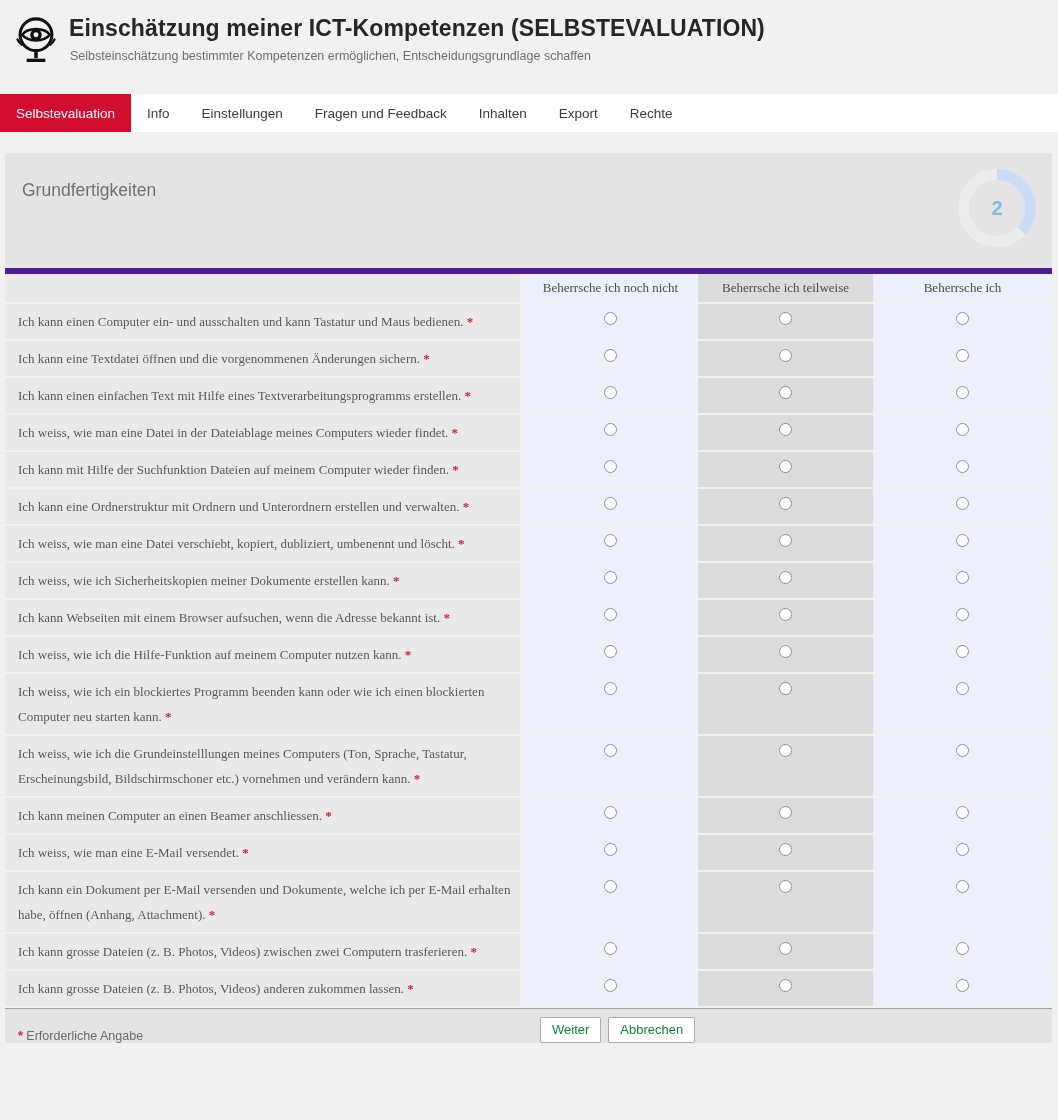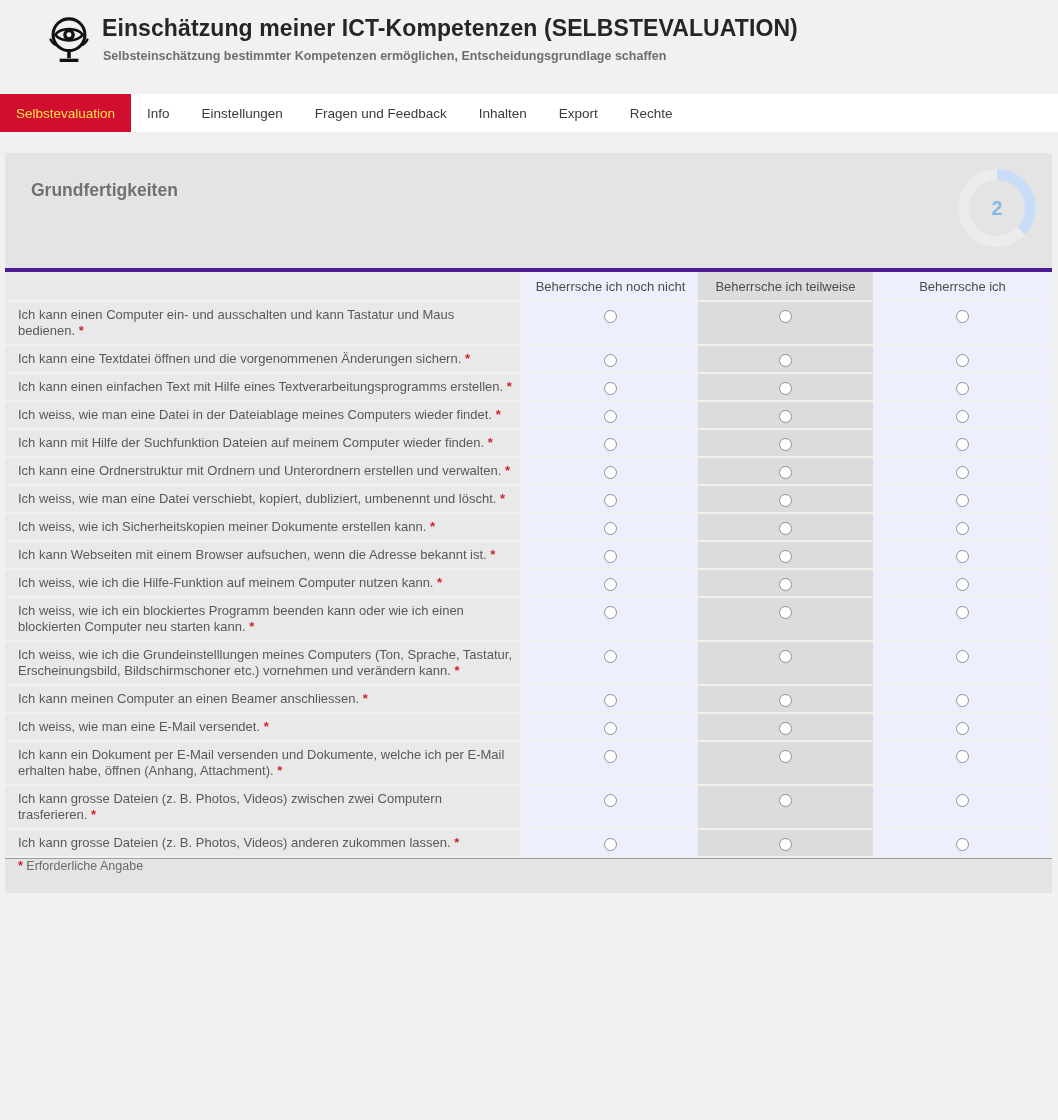--- a/index.html
+++ b/index.html
@@ -6,54 +6,54 @@
   html, body { margin: 0; padding: 0; }
   body {
     width: 1058px; height: 1120px;
     background: #f1f1f1;
     font-family: "Liberation Sans", sans-serif;
     overflow: hidden;
   }
   .page { width: 1058px; height: 1120px; background: #f1f1f1; }
 
   
-  .app-header { display: flex; align-items: flex-start; padding: 13px 14px 0 13px; height: 94px; margin-left: 33px; }
+  .app-header { display: flex; align-items: flex-start; padding: 13px 14px 0 13px; height: 94px; }
   .logo { width: 46px; height: 52px; flex: 0 0 46px; margin-top: 2px; }
   .head-text { margin-left: 10px; }
   .page-title { margin: 2px 0 0 0; font-size: 23px; font-weight: 700; color: #262626; letter-spacing: 0.1px; }
-  .page-subtitle { margin: 7px 0 0 1px; font-size: 12.5px; color: #6e6e6e; font-weight: bold; }
+  .page-subtitle { margin: 7px 0 0 1px; font-size: 12.5px; color: #6e6e6e; }
 
   
   .main-nav { background: #ffffff; height: 38px; display: flex; align-items: stretch; }
   .nav-item {
     display: flex; align-items: center;
     padding: 0 16px; font-size: 13.5px; color: #3a3a3a; cursor: pointer;
   }
-  .nav-item.active { background: var(--accent); color: #fde047; }
+  .nav-item.active { background: var(--accent); color: #ffffff; }
 
   
   .band { margin: 21px 6px 0 5px; background: #e4e4e4; }
   .band-head { position: relative; height: 115px; }
-  .section-title { margin: 13px; padding: 27px 0 0 13px; font-size: 17.5px; font-weight: 700; color: #717171; }
+  .section-title { margin: 4px; padding: 27px 0 0 13px; font-size: 17.5px; font-weight: 400; color: #717171; }
   .donut { position: absolute; top: 15px; right: 15px; width: 80px; height: 80px; }
   .donut-num {
     position: absolute; top: 0; left: 0; width: 80px; height: 80px;
     display: flex; align-items: center; justify-content: center;
     font-size: 20px; font-weight: 700; color: #85bbe2;
   }
 
   
-  .table { border-top: 4px solid #4c1d95; }
+  .table { border-top: 6px solid #4c1d95; font-family: Liberation Serif, serif; }
   .row { display: flex; border-bottom: 2px solid #f1f1ef; }
   .q-cell {
     width: 518px; flex: 0 0 518px;
     background: #e9e9e9;
     border-right: 3px solid #f1f1ef;
     padding: 5px 6px 5px 13px;
-    font-size: 13px; line-height: 16px; color: #595959;
+    font-size: 13px; line-height: 25px; color: #595959;
   }
   .r-cell { width: 175px; flex: 0 0 175px; display: flex; justify-content: center; align-items: flex-start; padding-top: 8px; }
   .r-cell.c3 { flex: 1 1 auto; }
   .cblue { background: #edf0fc; }
   .cgray { background: #dcdcdc; }
   .row.head .q-cell { background: #e9e9e9; }
   .h-cell {
     width: 175px; flex: 0 0 175px; height: 28px;
     display: flex; align-items: center; justify-content: center;
     font-size: 13px; color: #4c4c4c;
@@ -61,21 +61,21 @@
   .h-cell.c3 { flex: 1 1 auto; }
   .radio {
     width: 13px; height: 13px; border-radius: 50%;
     border: 1px solid #8f8f8f; background: #ffffff; cursor: pointer; display: inline-block;
   }
   .ast { color: #ce1f2e; font-weight: 700; }
 
   
   .band-footer {
     border-top: 1px solid #9d9d9d; height: 35px;
-    display: flex; align-items: flex-start; background: #e4e4e4; flex-direction: column;
+    display: flex; align-items: flex-end; background: #e4e4e4;
   }
   .required-note { flex: 0 0 535px; padding-left: 13px; font-size: 12.5px; color: #6b6b6b; }
   .btn {
     margin-right: 7px; padding: 4px 11px 5px 11px;
     background: #ffffff; border: 1px solid #ababab; border-radius: 2px;
     font-family: "Liberation Sans", sans-serif; font-size: 13px; color: #15803d; cursor: pointer;
   }
 </style>
 </head>
 <body>

